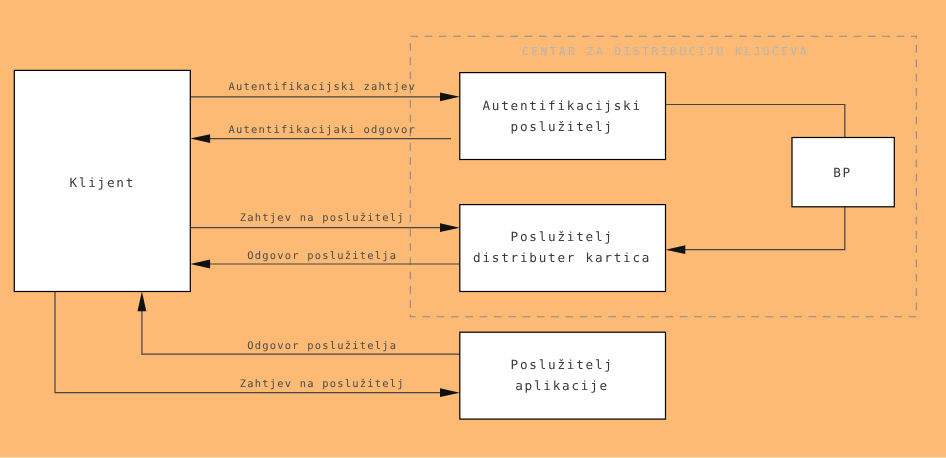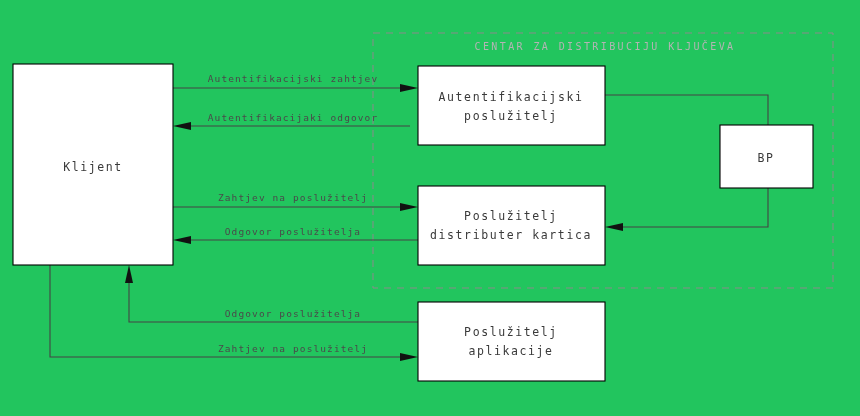--- a/index.html
+++ b/index.html
@@ -8,21 +8,21 @@
     padding: 0;
     background: #ffffff;
   }
   body {
     font-family: "DejaVu Sans Mono", "Liberation Mono", monospace;
   }
   #diagram-root {
     position: relative;
     width: 860px;
     height: 416px;
-    background: #22c55e;
+    background: #fdba74;
     overflow: hidden;
   }
   svg#diagram-canvas {
     position: absolute;
     left: 0;
     top: 0;
     width: 860px;
     height: 416px;
   }
   .box-rect {

